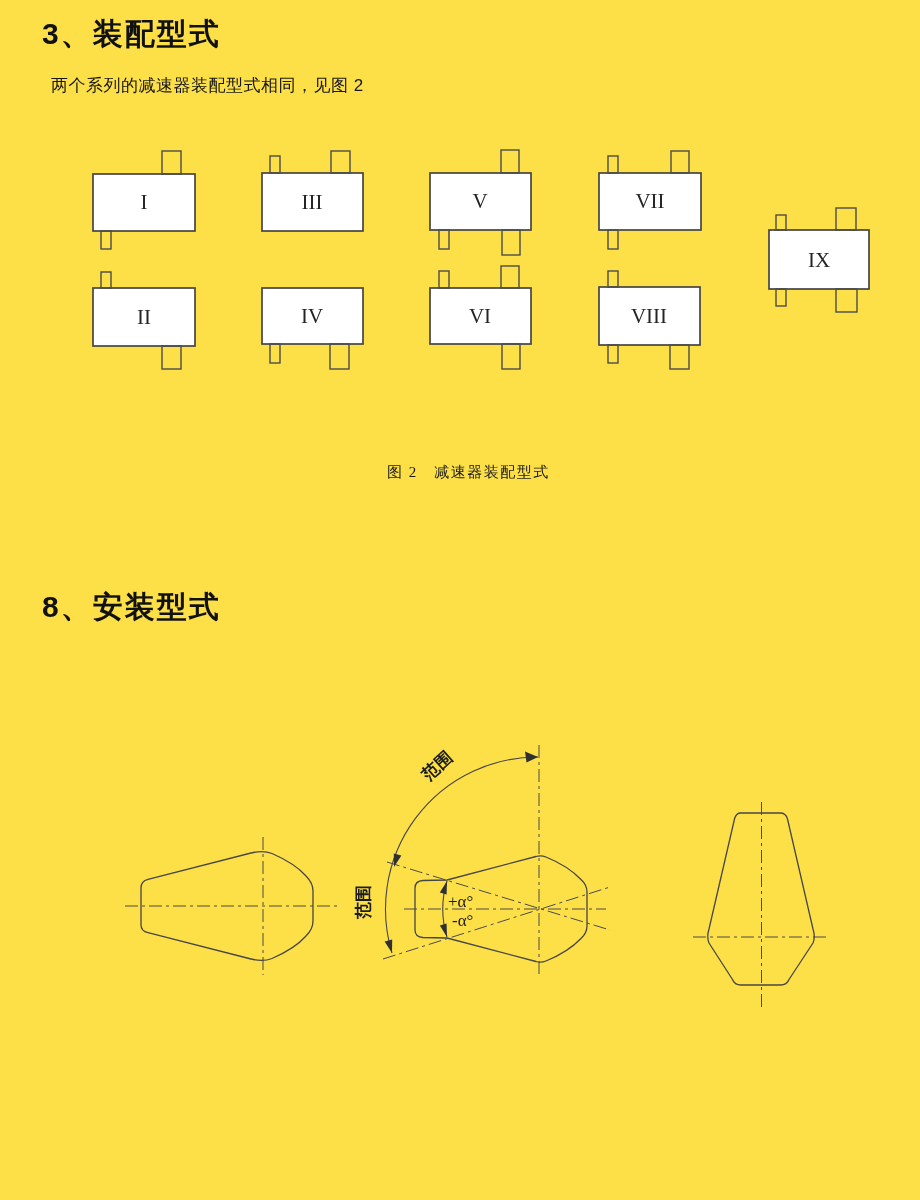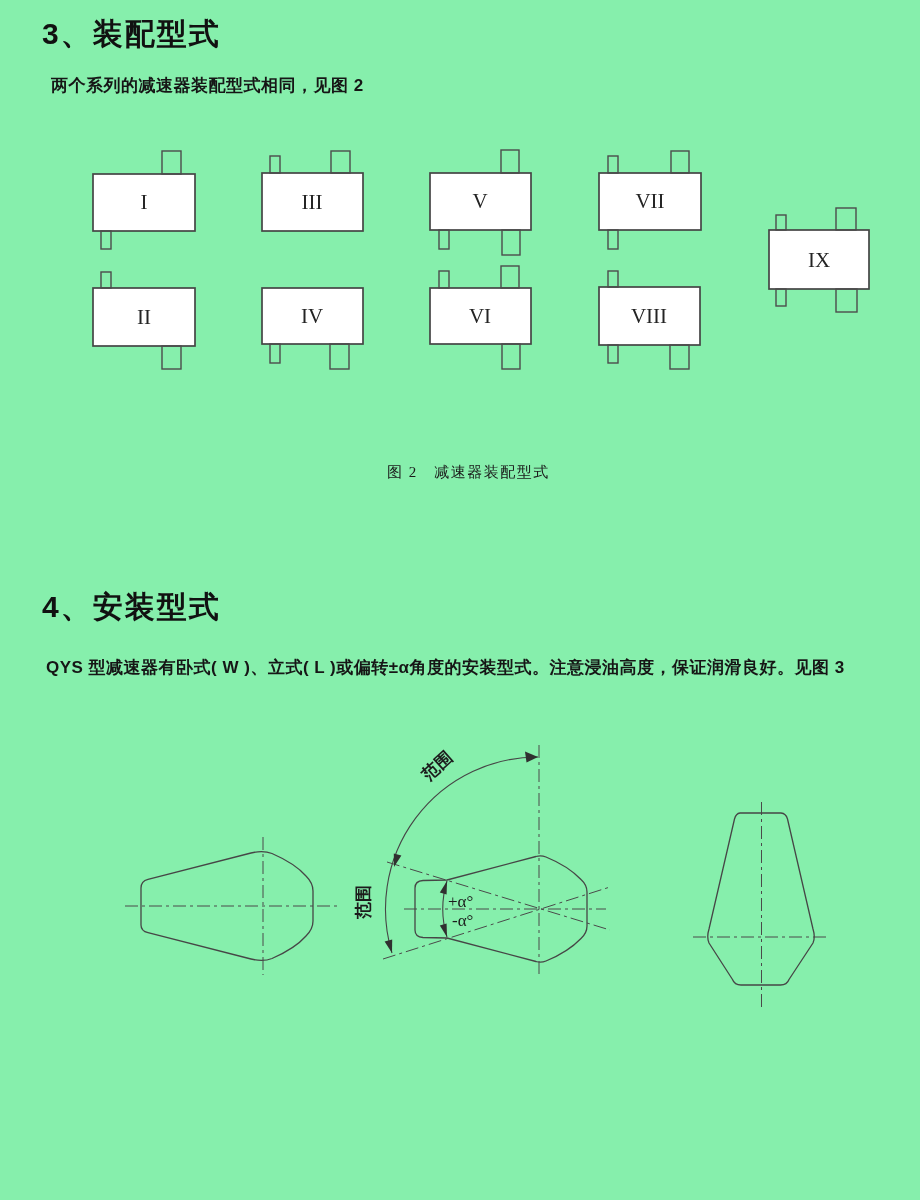--- a/index.html
+++ b/index.html
@@ -1,20 +1,20 @@
 <!DOCTYPE html>
 <html><head>
 <meta charset="utf-8">
 <style>
   html,body{margin:0;padding:0;background:#ffffff;}
-  .page{position:relative;width:920px;height:1200px;background:#86efac;overflow:hidden;
+  .page{position:relative;width:920px;height:1200px;background:#fde047;overflow:hidden;
         font-family:"Liberation Sans",sans-serif;color:#1a1a1a;}
   .heading{position:absolute;font-size:30px;font-weight:700;color:#111111;
            letter-spacing:2px;white-space:nowrap;}
-  .bodytext{position:absolute;font-size:17px;font-weight:700;color:#161616;
+  .bodytext{position:absolute;font-size:17px;font-weight:400;color:#161616;
             letter-spacing:0.5px;white-space:nowrap;}
   .caption{position:absolute;font-family:"Liberation Serif",serif;font-size:15px;
            color:#1a1a1a;letter-spacing:1.5px;white-space:nowrap;}
   svg.fig{position:absolute;left:0;}
   .fig2{top:140px;}
   .fig3{top:730px;}
   .bb{fill:#ffffff;stroke:#454545;stroke-width:1.7;}
   .tab{fill:none;stroke:#4c4c4c;stroke-width:1.4;}
   .rn{font-family:"Liberation Serif",serif;font-size:21px;fill:#242424;text-anchor:middle;}
   .ol{fill:none;stroke:#464646;stroke-width:1.3;stroke-linejoin:round;}
@@ -100,22 +100,21 @@
       <rect class="tab" x="776" y="75" width="10" height="15"></rect>
       <rect class="tab" x="836" y="68" width="20" height="22"></rect>
       <rect class="tab" x="776" y="149" width="10" height="17"></rect>
       <rect class="tab" x="836" y="149" width="21" height="23"></rect>
       <text class="rn" x="819" y="127">IX</text>
     </g>
   </svg>
 
   <div class="caption" style="left:387px;top:463px">图 2　减速器装配型式</div>
 
-  <div class="heading" style="left:42px;top:587px">4、安装型式</div>
-  <div class="bodytext" style="left:46px;top:656px">QYS 型减速器有卧式( W )、立式( L )或偏转±α角度的安装型式。注意浸油高度，保证润滑良好。见图 3</div>
+  <div class="heading" style="left:42px;top:587px">8、安装型式</div>
 
   <svg class="fig fig3" width="920" height="330" viewBox="0 0 920 330">
 
     <g>
       <path class="cl" d="M 125,176 H 338"></path>
       <path class="cl" d="M 263,107 V 245"></path>
       <path class="ol" d="M 141,158 L 141,195 Q 141,201 148,202.7 L 251,229 Q 263,232 272,228.5
            Q 295,218.5 306,206 Q 313,199 313,191 L 313,161 Q 313,153 306,146
            Q 295,133.5 272,123.5 Q 263,120 251,123 L 148,149.3 Q 141,151 141,158 Z"></path>
     </g>

